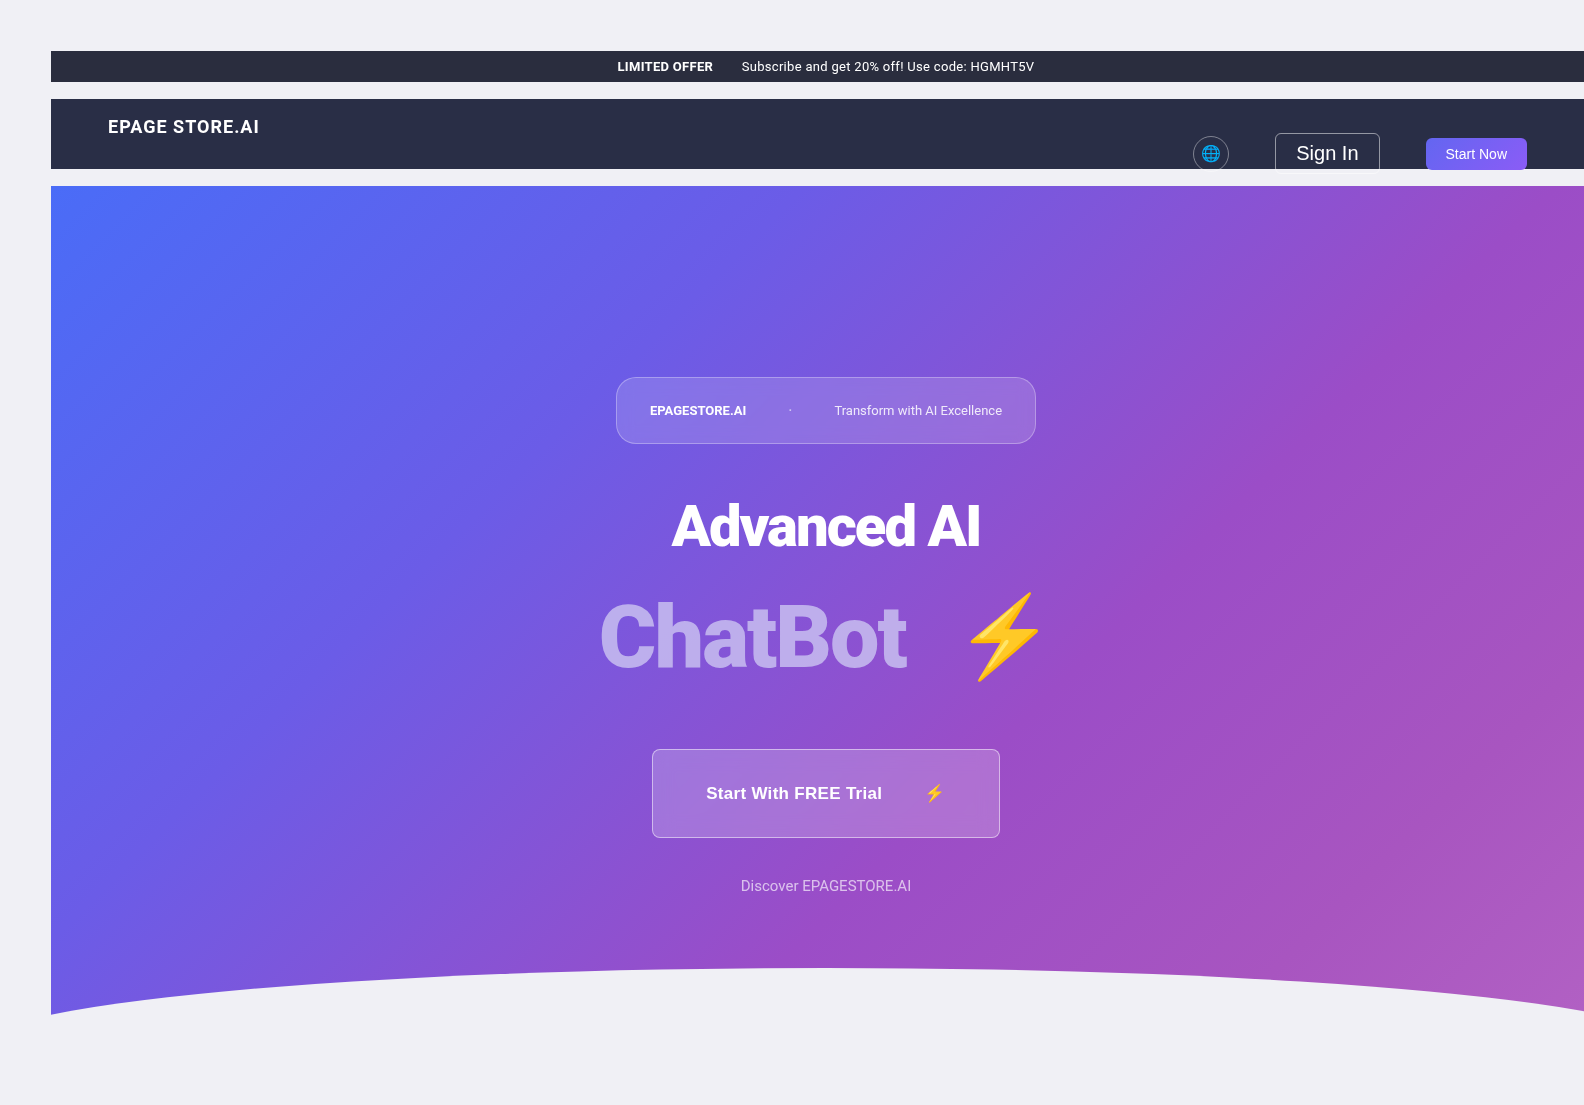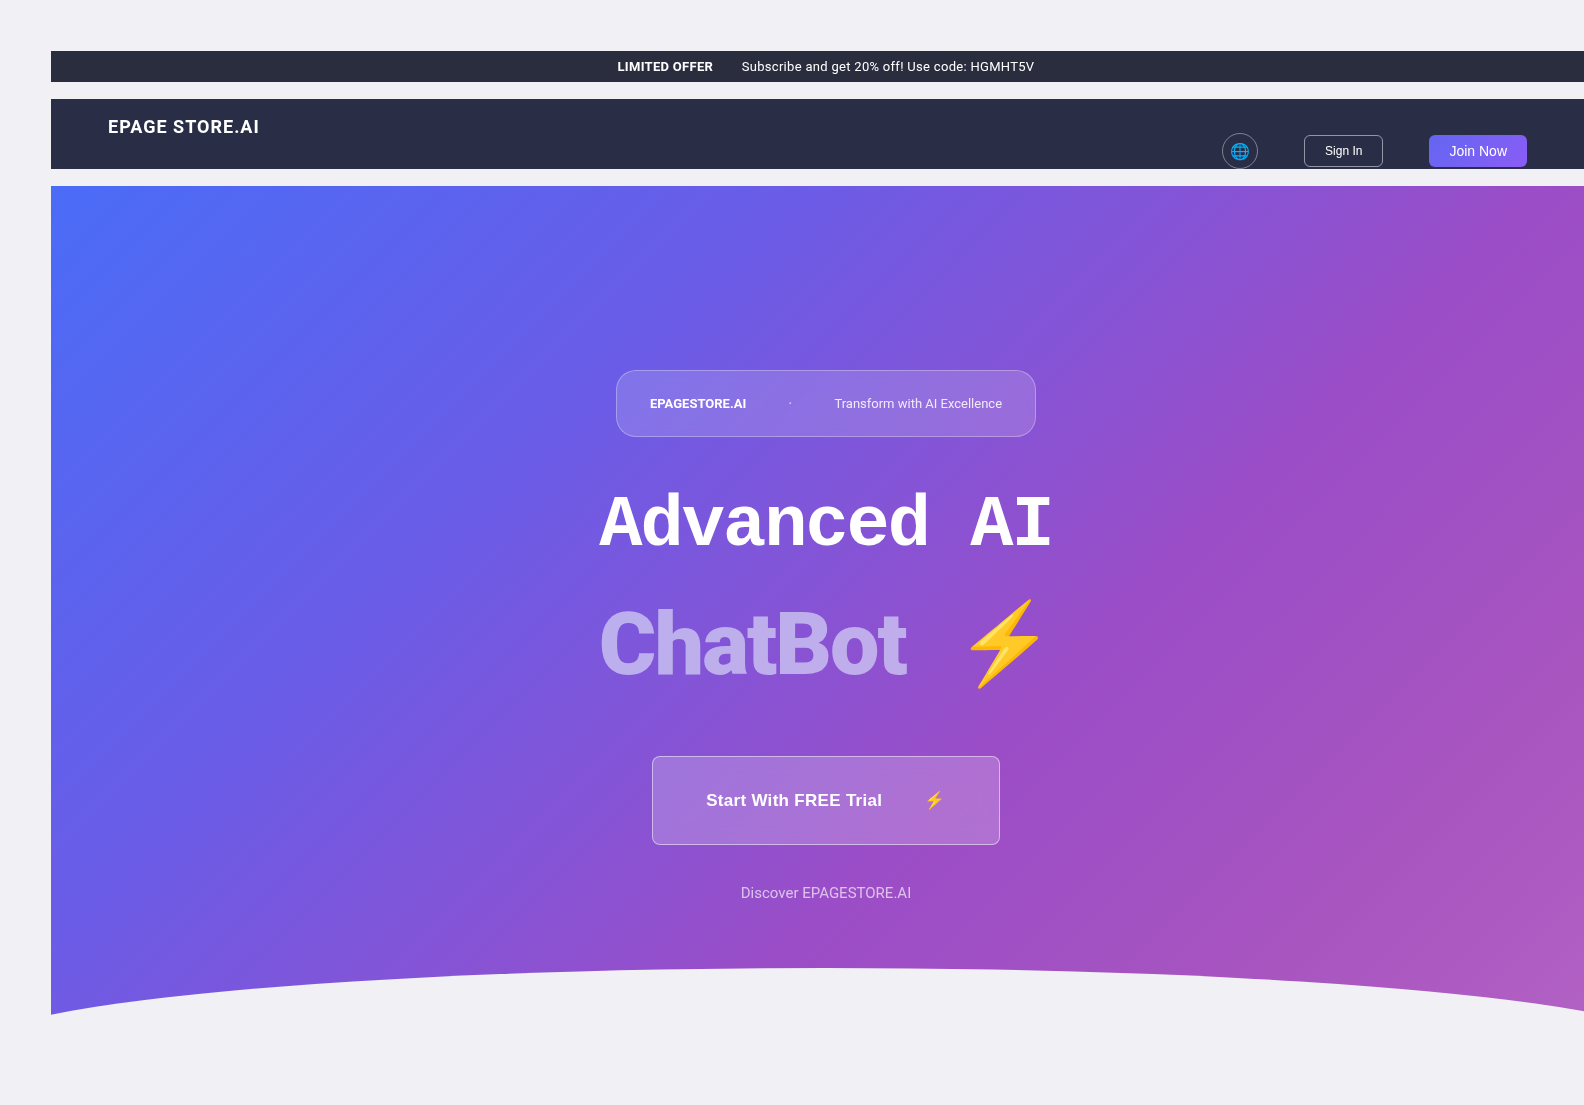--- a/index.html
+++ b/index.html
@@ -87,21 +87,21 @@
       color: #fff;
       font-size: 16px;
     }
 
     .sign-in-btn {
       background: transparent;
       border: 1.5px solid rgba(255,255,255,0.5);
       border-radius: 6px;
       color: #fff;
       padding: 8px 20px;
-      font-size: 12px;
+      font-size: 20px;
       cursor: pointer;
       font-weight: 500;
     }
 
     .join-now-btn {
       background: linear-gradient(135deg, #6366f1, #8b5cf6);
       border: none;
       border-radius: 6px;
       color: #fff;
       padding: 8px 20px;
@@ -156,27 +156,26 @@
     .badge .dot {
       color: rgba(255,255,255,0.6);
       font-size: 16px;
     }
 
     .badge .tagline {
       color: rgba(255,255,255,0.85);
     }
 
     .hero-title-main {
-      font-size: 72px;
+      font-size: 58px;
       font-weight: 900;
       color: #fff;
       line-height: 1;
       margin-bottom: 0;
       letter-spacing: -2px;
-      font-family: Liberation Mono, monospace;
     }
 
     .hero-title-sub {
       font-size: 88px;
       font-weight: 900;
       color: rgba(200,190,240,0.85);
       line-height: 1.1;
       margin-bottom: 30px;
       letter-spacing: -2px;
       display: flex;
@@ -234,21 +233,21 @@
 
 <nav class="navbar">
   <div class="logo">EPAGE STORE.AI</div>
 
 
   <div class="nav-actions">
     <button class="globe-btn">
       <span>🌐</span>
     </button>
     <button class="sign-in-btn">Sign In</button>
-    <button class="join-now-btn">Join Now</button>
+    <button class="join-now-btn">Start Now</button>
   </div>
 </nav>
 
 <section class="hero">
   <div class="badge">
     <span class="brand">EPAGESTORE.AI</span>
     <span class="dot">·</span>
     <span class="tagline">Transform with AI Excellence</span>
   </div>
 

